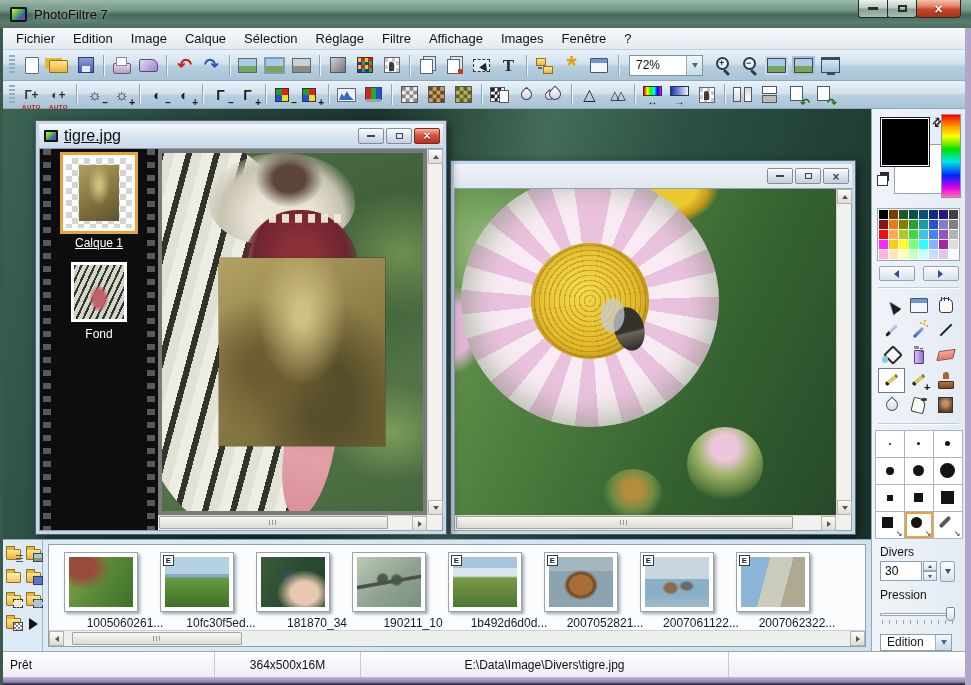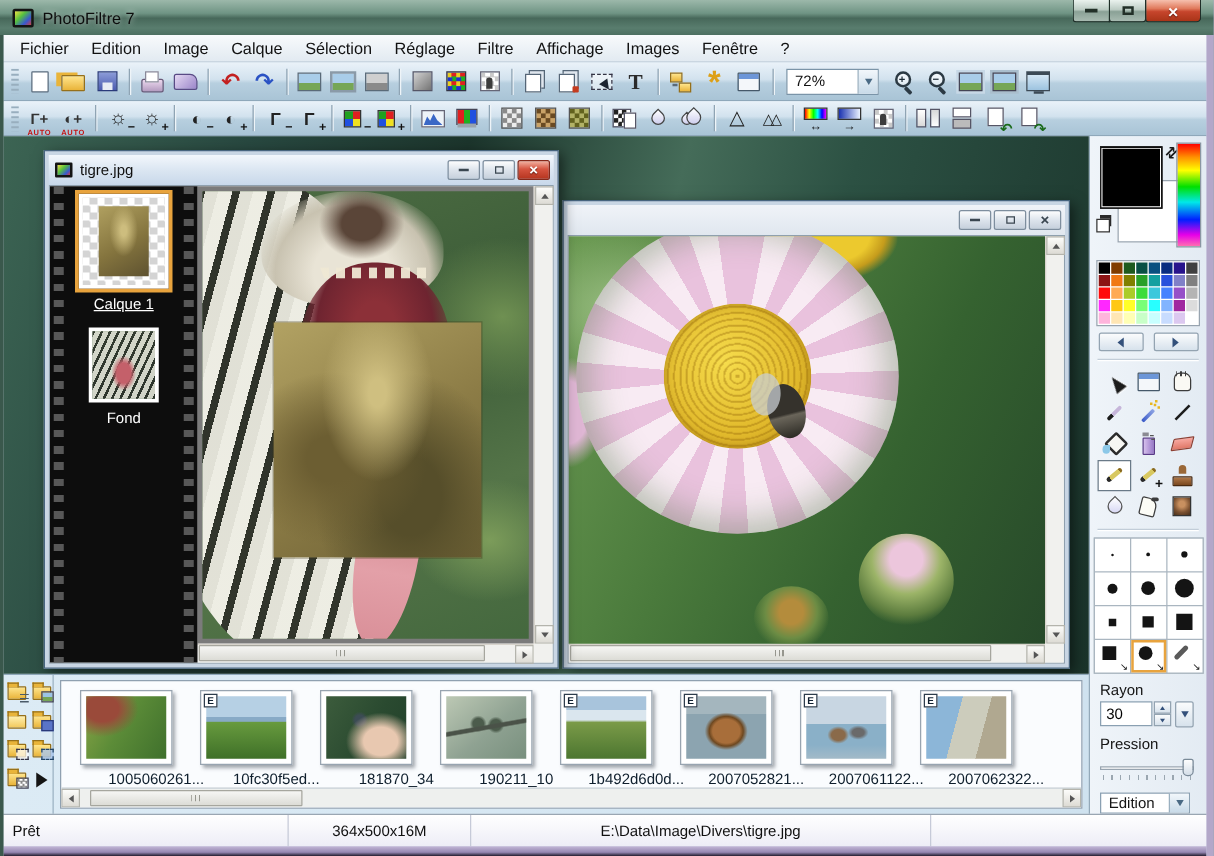--- a/index.html
+++ b/index.html
@@ -158,21 +158,21 @@
     background:linear-gradient(105deg,#3c6453 0%,#284840 20%,#1c352c 38%,#456c59 56%,#2c5143 70%,#234237 84%,#1a332a 100%); }
 
   
   .doc-window { position:absolute; border:1px solid #48657f; background:#c9d6e4; padding:3px;
     box-shadow:3px 3px 10px rgba(0,0,0,.5); display:flex; flex-direction:column; }
   .doc-titlebar { height:24px; flex:0 0 24px; display:flex; align-items:center; padding:0 3px 0 5px;
     background:linear-gradient(180deg,#f3f7fc 0%,#dbe6f2 50%,#c8d8ea 100%); }
   .doc-titlebar.inactive { background:linear-gradient(180deg,#f0f3f8 0%,#e0e7ef 100%); }
   .doc-icon { width:14px; height:12px; border:2px solid #141414; border-radius:1px;
     background:linear-gradient(135deg,#f0e040,#55c040 40%,#3858d0 75%,#d04040); }
-  .doc-title { flex:1; margin-left:6px; font-size:12px; color:#101010; }
+  .doc-title { flex:1; margin-left:6px; font-size:16px; color:#101010;text-decoration:underline; }
   .doc-btns { display:flex; gap:2px; }
   .doc-btn { width:26px; height:16px; border:1px solid #7e8e9e; border-radius:2px;
     background:linear-gradient(#fdfdfd,#dde4ec 50%,#c6d0dc); display:flex; align-items:center; justify-content:center; }
   .doc-btn .glyph-min { width:8px; height:2px; background:#3a4650; }
   .doc-btn .glyph-max { width:7px; height:6px; border:1.5px solid #3a4650; }
   .doc-close-red { background:linear-gradient(#f2b2a2,#d65440 45%,#b63520); border-color:#84281a; }
   .doc-close-red .glyph-close { font-size:12px; line-height:8px; }
   .doc-btn .glyph-close-gray::before { content:"×"; color:#3a4650; font-size:12px; font-weight:bold; line-height:8px; }
   .doc-content { flex:1; display:flex; min-height:0; background:#fff; border:1px solid #8fa0ae; }
 
@@ -420,21 +420,21 @@
     linear-gradient(180deg,#a4b6be 0 28%,#8ca4b0 28% 100%); }
   .art-harbor { background:radial-gradient(ellipse at 40% 62%,#8a6a4a 0 10%,transparent 16%),
     radial-gradient(ellipse at 65% 58%,#6a6a6a 0 8%,transparent 14%),
     linear-gradient(180deg,#c8d6e2 0 44%,#8ab0c8 44% 78%,#a2bac8 100%); }
   .art-pier { background:linear-gradient(105deg,#8cb6d8 0 38%,#ccccbc 38% 68%,#b0a890 68% 100%); }
 
   
   .statusbar { height:26px; flex:0 0 26px; display:flex; align-items:stretch; font-size:12px; color:#101010;
     background:linear-gradient(#ffffff,#ededf6); border-top:1px solid #9aa6b2; }
   .sb-cell { border-right:1px solid #c6cad8; display:flex; align-items:center; }
-  .sb-c1 { width:228px; padding-left:7px; }
+  .sb-c1 { width:212px; padding-left:7px; }
   .sb-c2 { width:146px; justify-content:center; }
   .sb-c3 { width:368px; justify-content:center; }
   .sb-c4 { flex:1; border-right:none; }
   .frame-bottom { height:8px; flex:0 0 8px; background:linear-gradient(#c3b7d6,#9587b2 60%,#1c1626 100%); }
 </style>
 </head>
 <body>
 
 <div class="app">
 
@@ -1018,21 +1018,21 @@
           <div class="brush-cell custom">
             <span class="bsh b-custom-square"></span>
           </div>
           <div class="brush-cell custom selected">
             <span class="bsh b-custom-round"></span>
           </div>
           <div class="brush-cell custom">
             <span class="bsh b-custom-oblique"></span>
           </div>
         </div>
-      <div class="panel-label">Rayon</div>
+      <div class="panel-label">Divers</div>
       <div class="spin-row">
         <input class="spin-input" value="30" style="">
         <div class="spin-btns">
           <div class="spin-btn spin-up"></div>
           <div class="spin-btn spin-dn"></div>
         </div>
         <div class="drop-btn"></div>
       </div>
       <div class="panel-label">Pression</div>
       <div class="slider">

